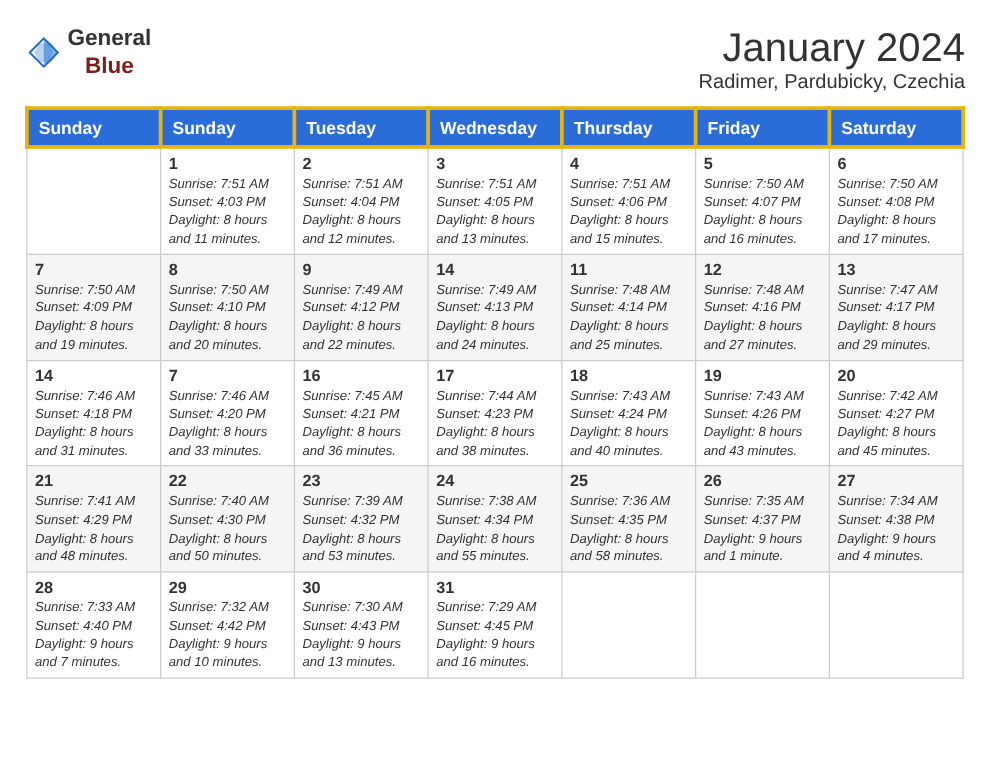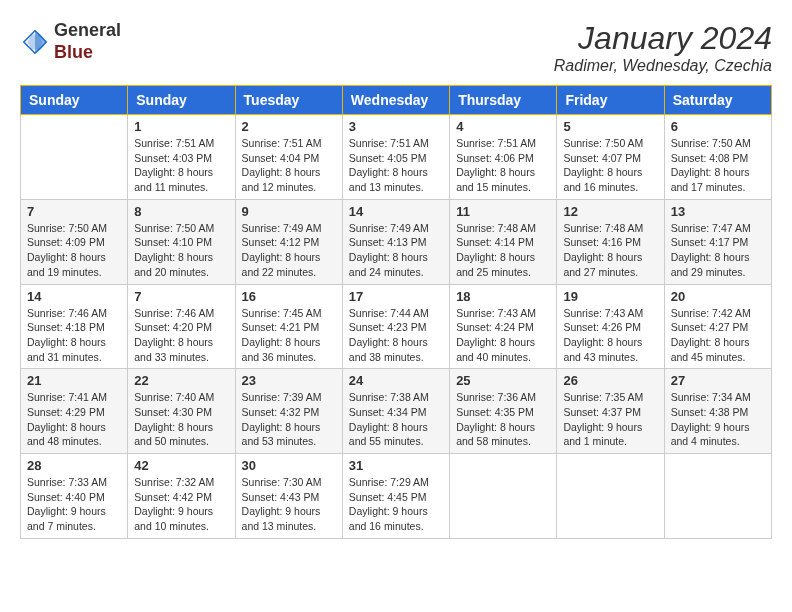--- a/index.html
+++ b/index.html
@@ -13,35 +13,35 @@
     .header {
       display: flex;
       justify-content: space-between;
       align-items: flex-start;
       margin-bottom: 10px;
     }
     .logo {
       display: flex;
       align-items: center;
       gap: 4px;
+      text-align: center;
     }
     .logo-text {
       font-size: 18px;
       font-weight: bold;
       line-height: 1.2;
     }
     .logo-text .general { color: #333; }
     .logo-text .blue { color: #7f1d1d; }
     .logo-icon {
       width: 30px;
       height: 30px;
     }
     .title-block {
       text-align: right;
-      font-style: italic;
     }
     .month-year {
       font-size: 32px;
       color: #333;
       font-weight: normal;
     }
     .location {
       font-size: 16px;
       color: #333;
     }
@@ -49,21 +49,21 @@
       width: 100%;
       border-collapse: collapse;
       border: 1px solid #ccc;
     }
     .calendar th {
       background-color: #2a6dd9;
       color: #fff;
       text-align: left;
       padding: 6px 8px;
       font-size: 14px;
-      border: 1px solid #eab308;
+      border: 3px solid #eab308;
     }
     .calendar td {
       vertical-align: top;
       padding: 4px 6px;
       border: 1px solid #ccc;
       width: calc(100% / 7);
       font-size: 11px;
       color: #333;
       min-height: 80px;
       background: #fff;
@@ -74,20 +74,21 @@
     .day-number {
       font-size: 13px;
       font-weight: bold;
       display: block;
       margin-bottom: 2px;
     }
     .day-info {
       font-size: 10.5px;
       line-height: 1.4;
       color: #333;
+      font-style: italic;
     }
     .empty-cell {
       background: #fff !important;
     }
   </style>
 </head>
 <body>
 
 <div class="header">
   <div class="logo">
@@ -96,21 +97,21 @@
       <path d="M20 5 Q30 10 35 20 Q30 30 20 35" fill="#1a6bcc" opacity="0.5"></path>
       <path d="M15 10 L25 10 L30 20 L25 30 L15 30 L10 20 Z" fill="#1a6bcc" opacity="0.3"></path>
     </svg>
     <div class="logo-text">
       <div class="general">General</div>
       <div class="blue">Blue</div>
     </div>
   </div>
   <div class="title-block">
     <div class="month-year">January 2024</div>
-    <div class="location">Radimer, Wednesday, Czechia</div>
+    <div class="location">Radimer, Pardubicky, Czechia</div>
   </div>
 </div>
 
 <table class="calendar">
   <thead>
     <tr>
     <th>Sunday</th>
         <th>Sunday</th>
         <th>Tuesday</th>
         <th>Wednesday</th>
@@ -236,21 +237,21 @@
           <span class="day-number">27</span>
           <div class="day-info">Sunrise: 7:34 AM<br>Sunset: 4:38 PM<br>Daylight: 9 hours<br>and 4 minutes.</div>
         </td>
       </tr>
       <tr>
         <td>
           <span class="day-number">28</span>
           <div class="day-info">Sunrise: 7:33 AM<br>Sunset: 4:40 PM<br>Daylight: 9 hours<br>and 7 minutes.</div>
         </td>
         <td>
-          <span class="day-number">42</span>
+          <span class="day-number">29</span>
           <div class="day-info">Sunrise: 7:32 AM<br>Sunset: 4:42 PM<br>Daylight: 9 hours<br>and 10 minutes.</div>
         </td>
         <td>
           <span class="day-number">30</span>
           <div class="day-info">Sunrise: 7:30 AM<br>Sunset: 4:43 PM<br>Daylight: 9 hours<br>and 13 minutes.</div>
         </td>
         <td>
           <span class="day-number">31</span>
           <div class="day-info">Sunrise: 7:29 AM<br>Sunset: 4:45 PM<br>Daylight: 9 hours<br>and 16 minutes.</div>
         </td>

